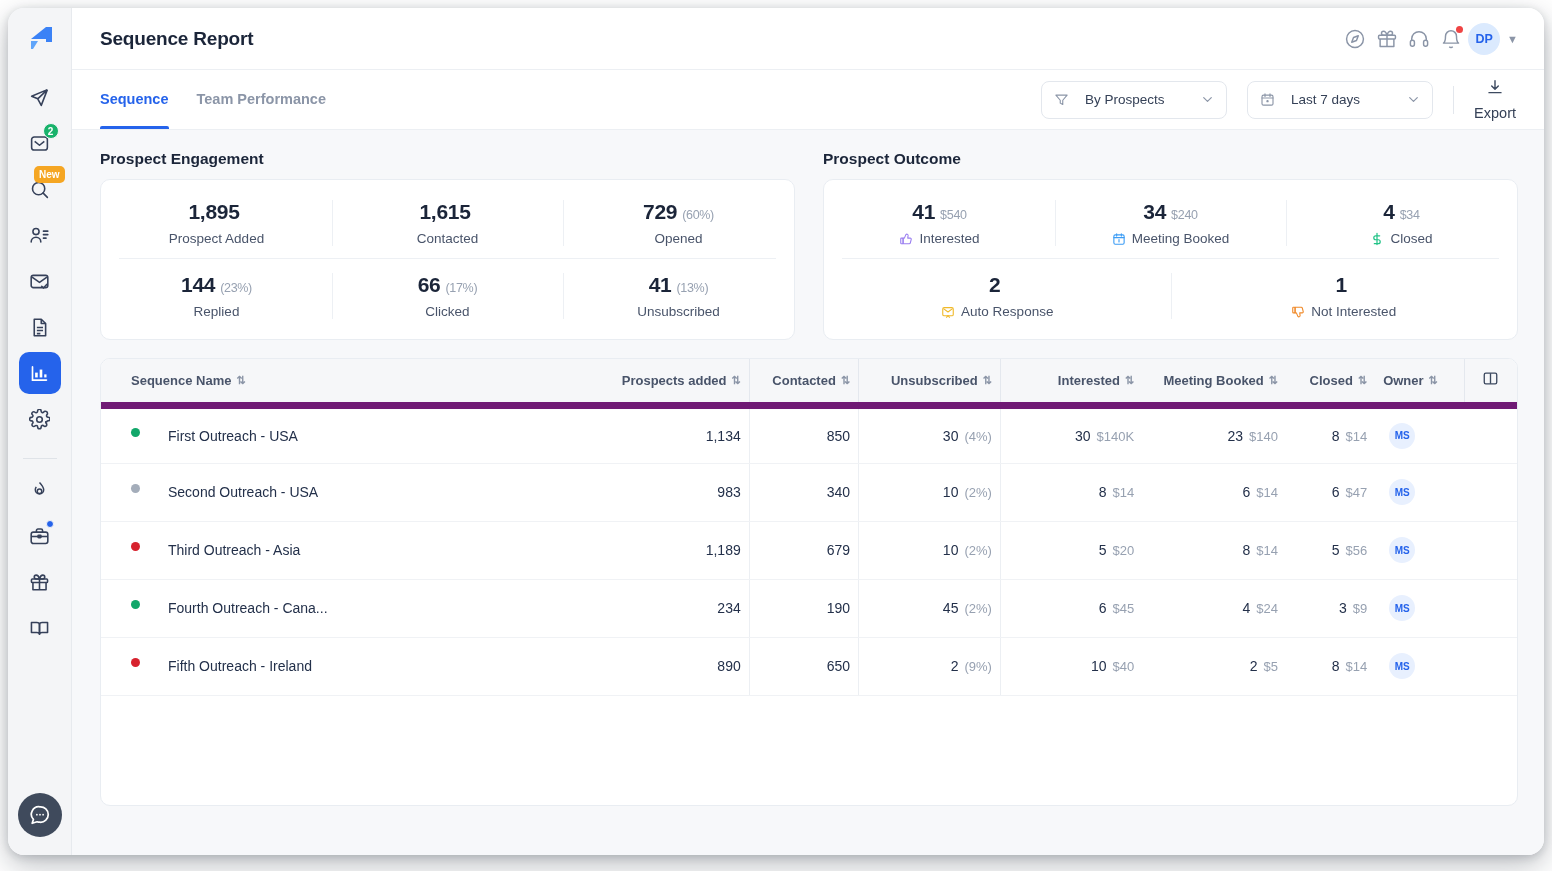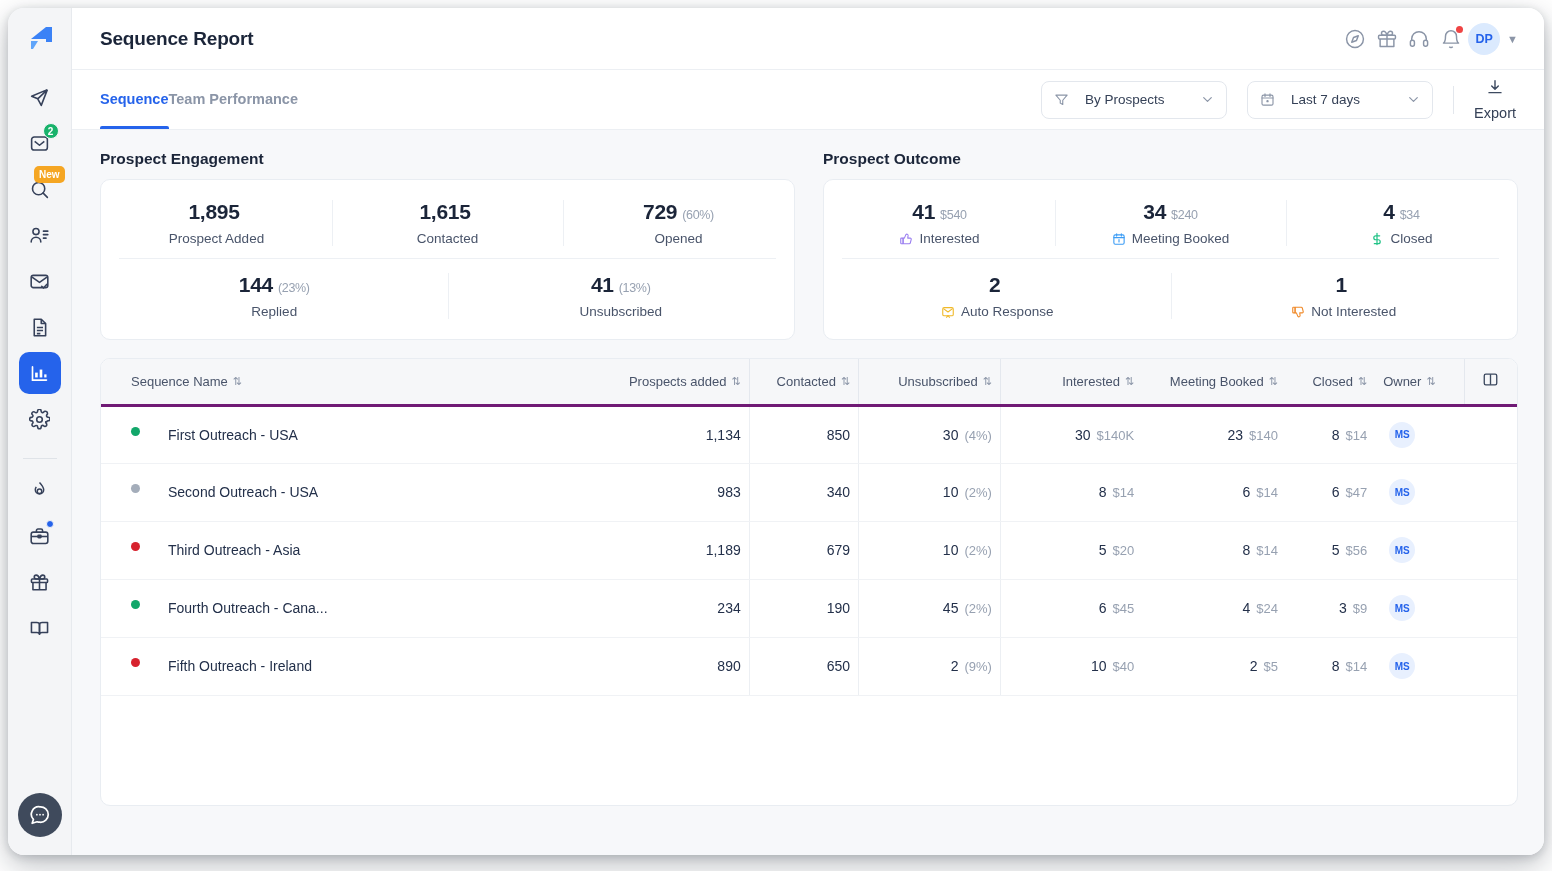--- a/index.html
+++ b/index.html
@@ -140,21 +140,21 @@
 
   
   .tabs-row {
     height: 60px;
     background: #fff;
     display: flex; align-items: center;
     padding: 0 26px 0 28px;
     border-bottom: 1px solid #eceff3;
     flex-shrink: 0;
   }
-  .tabs { display: flex; align-items: flex-end; height: 100%; justify-content: center; }
+  .tabs { display: flex; align-items: flex-end; gap: 28px; height: 100%; justify-content: center; }
   .tab {
     font-size: 14.5px; font-weight: bold; color: #8b95a7;
     height: 100%; display: flex; align-items: center;
     cursor: pointer; position: relative; padding-bottom: 1px;
   }
   .tab.active { color: #2563eb; }
   .tab.active::after {
     content: ""; position: absolute; left: 0; right: 0; bottom: 0;
     height: 3px; background: #2563eb; border-radius: 2px 2px 0 0;
   }
@@ -224,24 +224,24 @@
     background: #fff;
     border: 1px solid #e9edf2;
     border-radius: 10px;
     height: 448px;
     overflow: hidden;
     display: flex; flex-direction: column;
   }
   table { width: 100%; border-collapse: collapse; table-layout: fixed; }
   thead th {
     background: #f6f7f9;
-    font-size: 13px; font-weight: normal; color: #49546a;
+    font-size: 13px; font-weight: bold; color: #49546a;
     height: 46px;
     padding: 0 8px;
-    border-bottom: 3px solid #701a75;
+    border-bottom: 7px solid #701a75;
     white-space: nowrap;
   }
   .th-inner { display: inline-flex; align-items: center; gap: 5px; }
   .sort-ico { color: #8b95a7; font-size: 11px; }
   tbody td {
     height: 58px;
     font-size: 14px; color: #23304a;
     border-bottom: 1px solid #f0f2f5;
     padding: 0 8px;
     white-space: nowrap;
@@ -502,20 +502,26 @@
                     <span>Opened</span>
                   </div>
               </div>
             </div>
             <div class="stat-row-divider"></div>
             <div class="stat-grid">
               <div class="stat-cell">
                 <div class="stat-num"><span>144</span><span class="stat-sub">(23%)</span></div>
                 <div class="stat-label">
                     <span>Replied</span>
+                  </div>
+              </div>
+              <div class="stat-cell">
+                <div class="stat-num"><span>66</span><span class="stat-sub">(17%)</span></div>
+                <div class="stat-label">
+                    <span>Clicked</span>
                   </div>
               </div>
               <div class="stat-cell">
                 <div class="stat-num"><span>41</span><span class="stat-sub">(13%)</span></div>
                 <div class="stat-label">
                     <span>Unsubscribed</span>
                   </div>
               </div>
             </div>
           </div>

